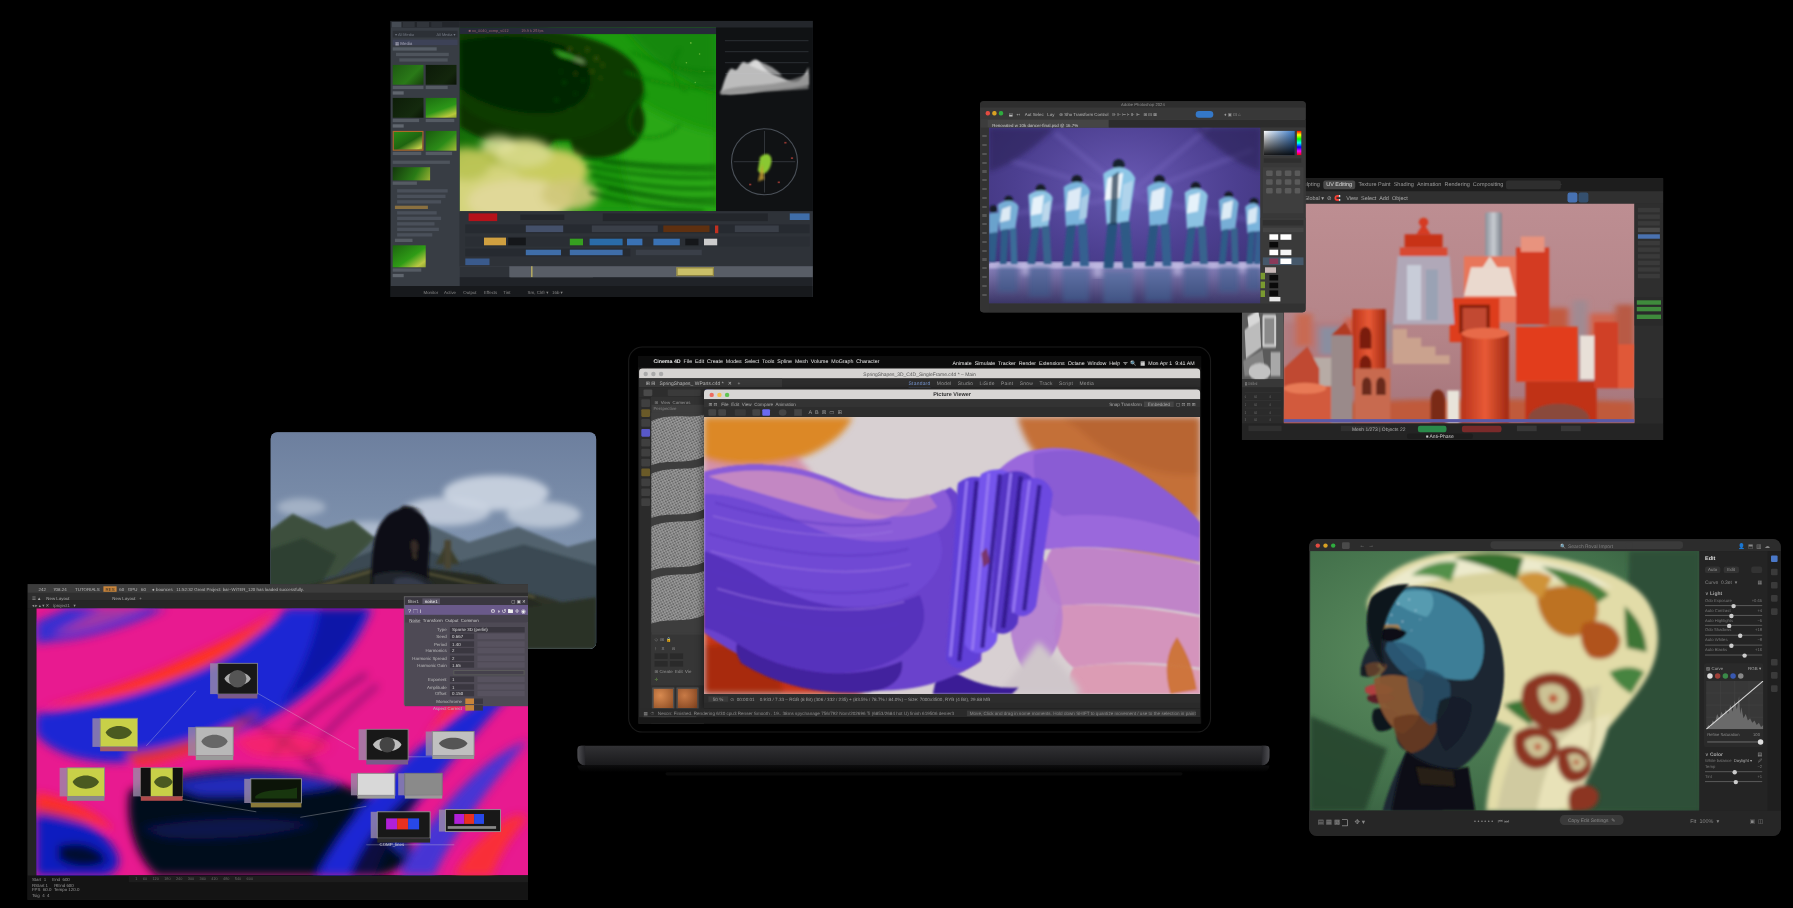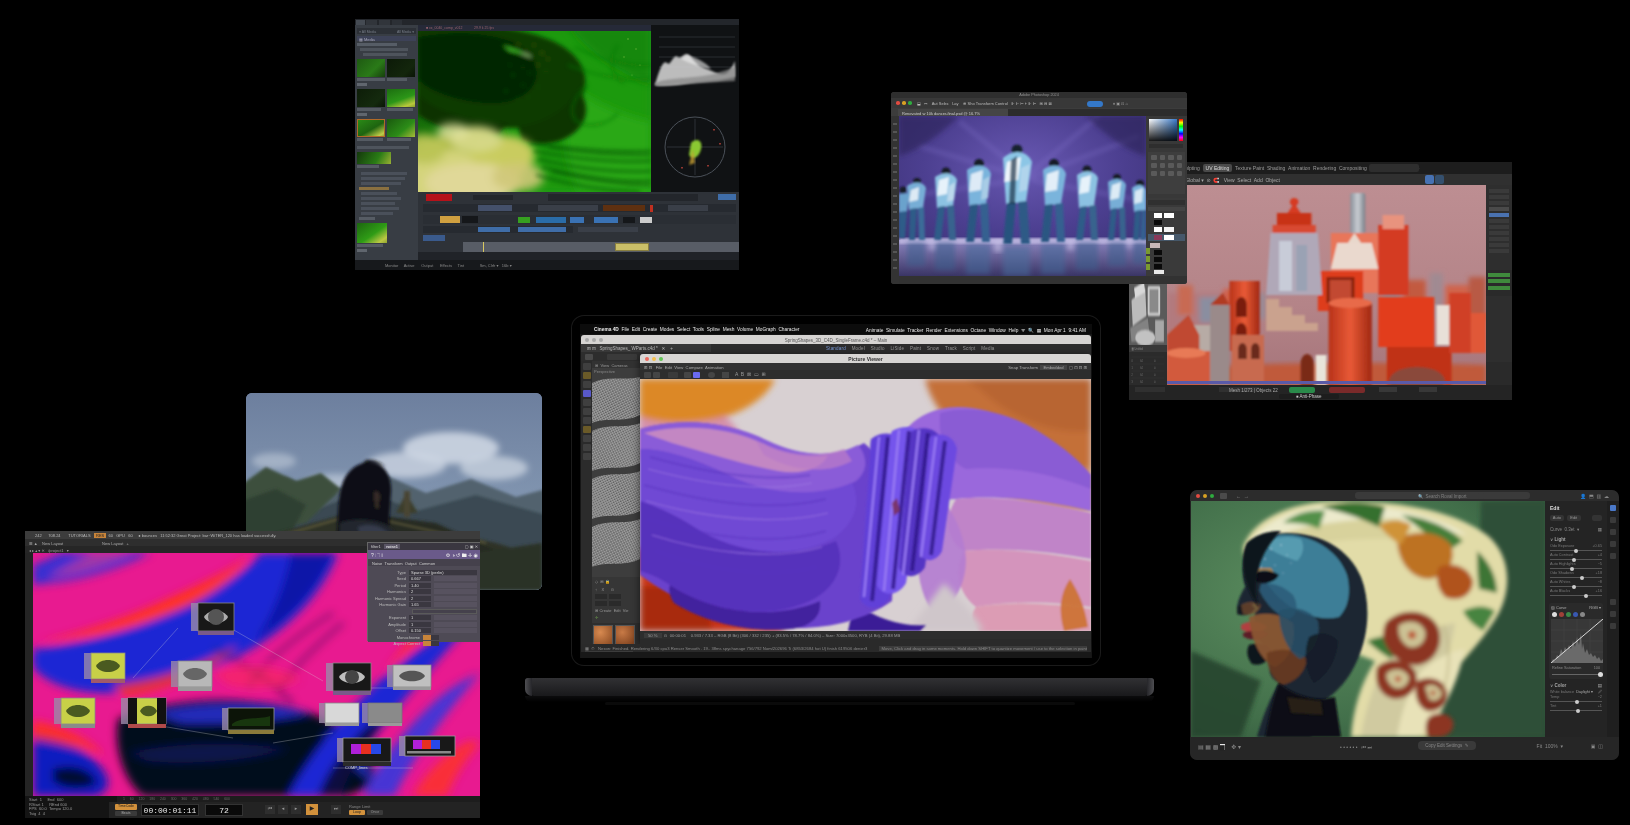--- a/index.html
+++ b/index.html
@@ -886,34 +886,20 @@
             </div>
       </div>
     </div>
   </div>
 
   <div class="abs" style="left:0; top:265px; width:455px; height:22px; background:#141414;">
     <div class="abs" style="left:4px; top:2px; width:88px; height:18px; color:#999; font-size:4px; line-height:4.6px;">
       Start&nbsp;&nbsp;1&nbsp;&nbsp;&nbsp;&nbsp;&nbsp;End&nbsp;&nbsp;600<br>RStart&nbsp;1&nbsp;&nbsp;&nbsp;&nbsp;&nbsp;REnd&nbsp;600<br>FPS&nbsp;&nbsp;60.0&nbsp;&nbsp;Tempo&nbsp;120.0<br>Tsig&nbsp;&nbsp;4&nbsp;&nbsp;4
     </div>
     <div class="abs" style="left:92px; top:0px; width:363px; height:6px; background:#1d1d1d; color:#666; font-size:3.5px; padding:1px 6px;">1 &nbsp;&nbsp;&nbsp; 60 &nbsp;&nbsp;&nbsp; 120 &nbsp;&nbsp;&nbsp; 180 &nbsp;&nbsp;&nbsp; 240 &nbsp;&nbsp;&nbsp; 300 &nbsp;&nbsp;&nbsp; 360 &nbsp;&nbsp;&nbsp; 420 &nbsp;&nbsp;&nbsp; 480 &nbsp;&nbsp;&nbsp; 540 &nbsp;&nbsp;&nbsp; 600</div>
-    <div class="abs" style="left:84px; top:6px; width:371px; height:16px; background:#232323;">
-      <div class="abs" style="left:6px; top:2px; width:22px; height:6px; background:#d2913c; border-radius:1px; color:#1a1a1a; font-size:3.5px; text-align:center;">TimeCode</div>
-      <div class="abs" style="left:6px; top:9px; width:22px; height:5px; background:#3a3a3a; border-radius:1px; color:#aaa; font-size:3.5px; text-align:center;">Beats</div>
-      <div class="abs" style="left:32px; top:1.5px; width:58px; height:12px; background:#0a0a0a; border:1px solid #333; color:#e8e8e8; font-size:8px; text-align:center; padding-top:1px; font-family:'Liberation Mono',monospace;">00:00:01:11</div>
-      <div class="abs" style="left:96px; top:1.5px; width:38px; height:12px; background:#0a0a0a; border:1px solid #333; color:#e8e8e8; font-size:8px; text-align:center; padding-top:1px; font-family:'Liberation Mono',monospace;">72</div>
-      <div class="abs" style="left:156px; top:3px; width:10px; height:9px; background:#2e2e2e; color:#999; font-size:5px; text-align:center;">⏮</div>
-      <div class="abs" style="left:169px; top:3px; width:10px; height:9px; background:#2e2e2e; color:#999; font-size:5px; text-align:center;">◂</div>
-      <div class="abs" style="left:182px; top:3px; width:10px; height:9px; background:#2e2e2e; color:#999; font-size:5px; text-align:center;">▸</div>
-      <div class="abs" style="left:197px; top:2px; width:12px; height:11px; background:#d2913c; color:#222; font-size:6px; text-align:center;">▶</div>
-      <div class="abs" style="left:222px; top:3px; width:10px; height:9px; background:#2e2e2e; color:#999; font-size:5px; text-align:center;">⏭</div>
-      <div class="abs" style="left:240px; top:2px; width:50px; height:5px; color:#888; font-size:4px;">Range Limit</div>
-      <div class="abs" style="left:240px; top:8px; width:16px; height:5px; background:#d2913c; border-radius:1px; color:#222; font-size:3.5px; text-align:center;">Loop</div>
-      <div class="abs" style="left:258px; top:8px; width:16px; height:5px; background:#3a3a3a; border-radius:1px; color:#999; font-size:3.5px; text-align:center;">Once</div>
-    </div>
   </div>
 </div>
 
 <div class="abs" id="mbp" style="left:520px; top:310px; width:660px; height:400px; z-index:4;">
 
   <div class="abs" style="left:52px; top:6px; width:528px; height:349px; background:#000; border-radius:12px; box-shadow:0 0 0 1px #1a1a1a;">
 
     <div class="abs" style="left:8px; top:8px; width:512px; height:334px; background:#161616; overflow:hidden;">
 
       <div class="abs" style="left:0; top:0; width:512px; height:10px; background:#0c0c0c; color:#e8e8e8; font-size:4.8px; padding:2.5px 6px 2px 14px;"><b>Cinema 4D</b> &nbsp;File&nbsp; Edit&nbsp; Create&nbsp; Modes&nbsp; Select&nbsp; Tools&nbsp; Spline&nbsp; Mesh&nbsp; Volume&nbsp; MoGraph&nbsp; Character<span style="float:right;">Animate&nbsp; Simulate&nbsp; Tracker&nbsp; Render&nbsp; Extensions&nbsp; Octane&nbsp; Window&nbsp; Help&nbsp; ᯤ&nbsp; 🔍&nbsp; ▦&nbsp; Mon Apr 1&nbsp; 9:41 AM</span></div>

